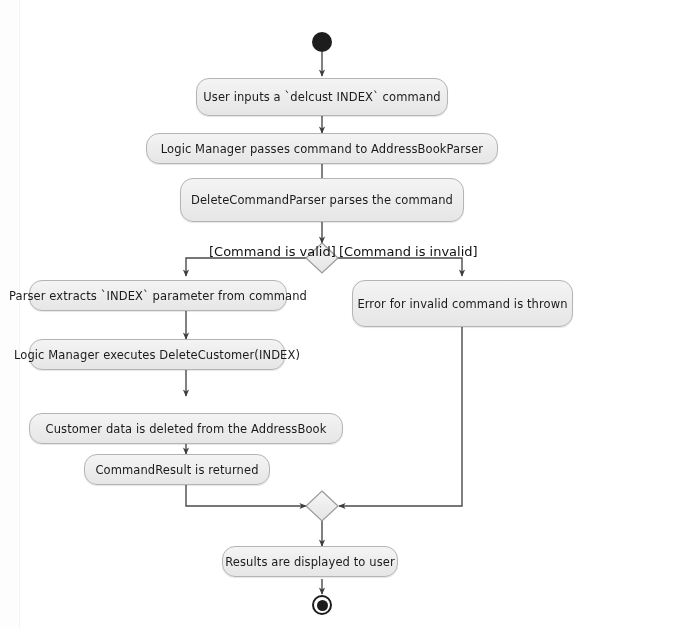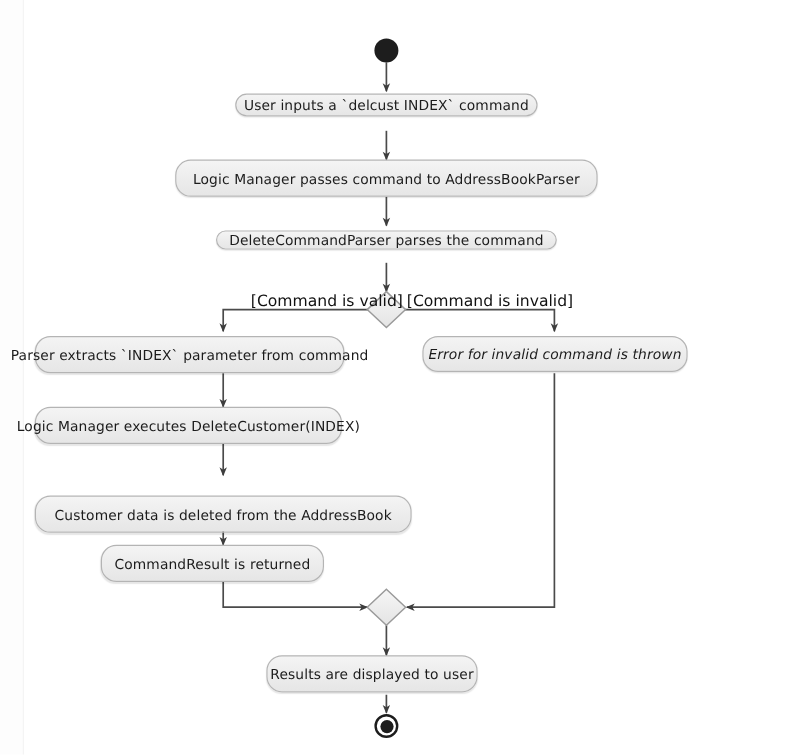--- a/index.html
+++ b/index.html
@@ -126,37 +126,37 @@
 
     <polygon points="322,243 338,258 322,273 306,258" fill="url(#diamondFill)" stroke="#9a9a9a" stroke-width="1.2"></polygon>
 
     <polygon points="322,491 338,506 322,521 306,506" fill="url(#diamondFill)" stroke="#9a9a9a" stroke-width="1.2"></polygon>
   </svg>
 
   <div class="node-start" style="left:312px; top:32px;"></div>
   <div class="node-end-outer" style="left:312px; top:595px;"></div>
   <div class="node-end-inner" style="left:316.5px; top:599.5px;"></div>
 
-  <div class="action" style="left:196px; top:78px; width:252px; height:19px;">
+  <div class="action" style="left:196px; top:78px; width:252px; height:38px;">
     <span>User inputs a `delcust INDEX` command</span>
   </div>
 
   <div class="action" style="left:146px; top:133px; width:352px; height:31px;">
     <span>Logic Manager passes command to AddressBookParser</span>
   </div>
 
-  <div class="action" style="left:180px; top:192px; width:284px; height:16px;">
+  <div class="action" style="left:180px; top:178px; width:284px; height:44px;">
     <span>DeleteCommandParser parses the command</span>
   </div>
 
   <div class="action" style="left:29px; top:280px; width:258px; height:31px;">
     <span>Parser extracts `INDEX` parameter from command</span>
   </div>
 
-  <div class="action" style="left:352px; top:280px; width:221px; height:30px;font-style:italic;">
+  <div class="action" style="left:352px; top:280px; width:221px; height:47px;">
     <span>Error for invalid command is thrown</span>
   </div>
 
   <div class="action" style="left:29px; top:339px; width:256px; height:31px;">
     <span>Logic Manager executes DeleteCustomer(INDEX)</span>
   </div>
 
   <div class="action" style="left:29px; top:413px; width:314px; height:31px;">
     <span>Customer data is deleted from the AddressBook</span>
   </div>

